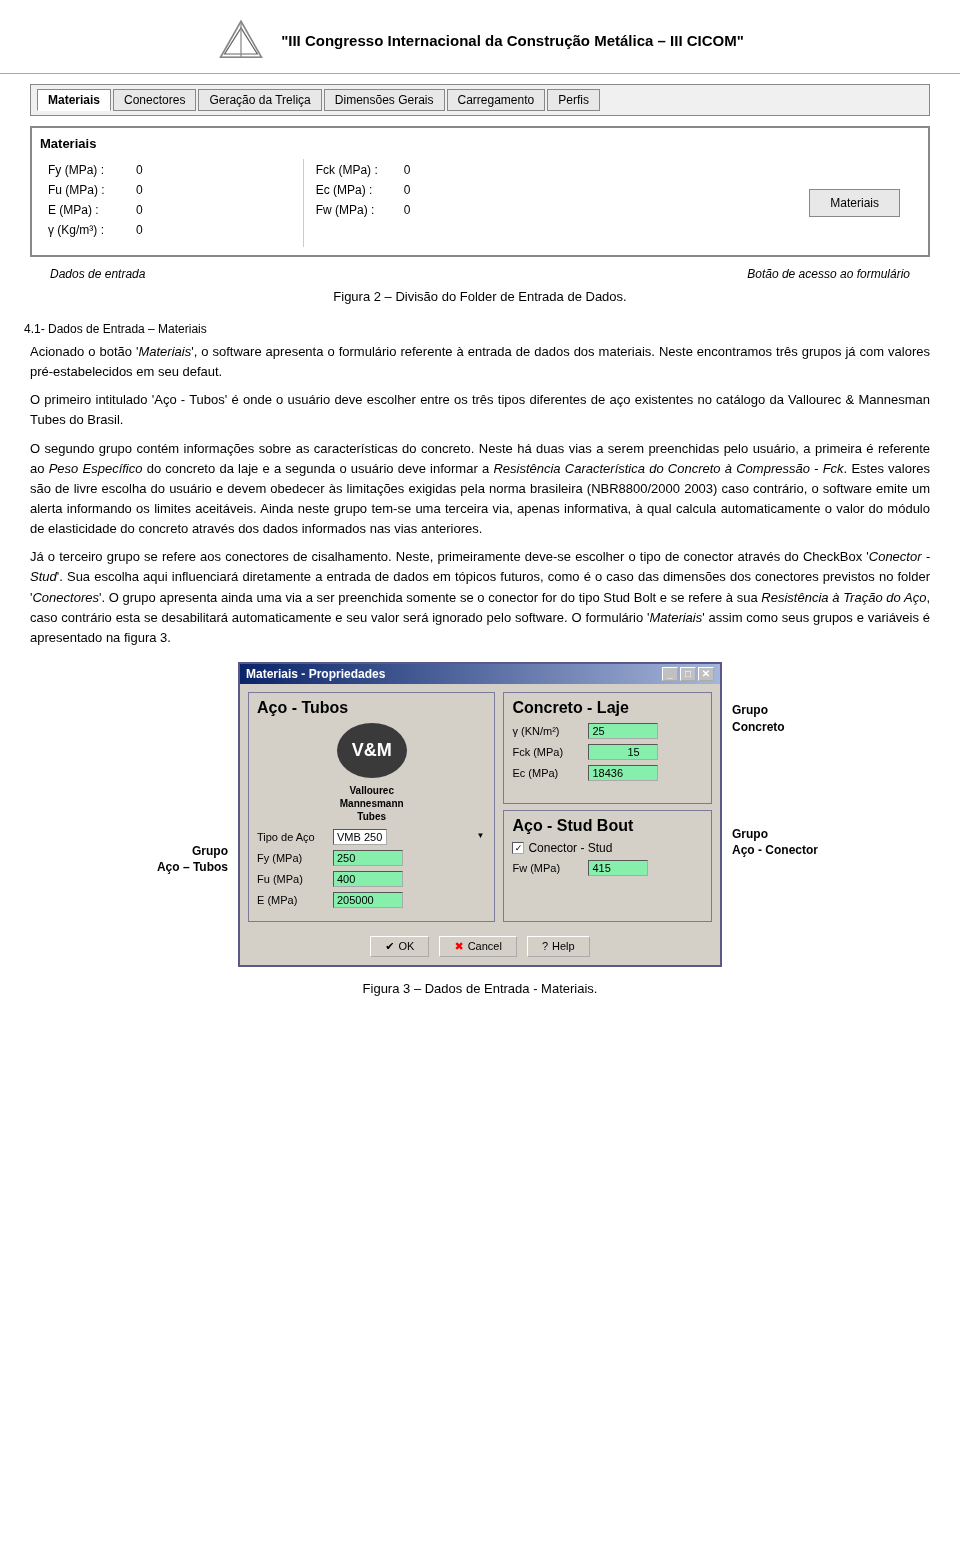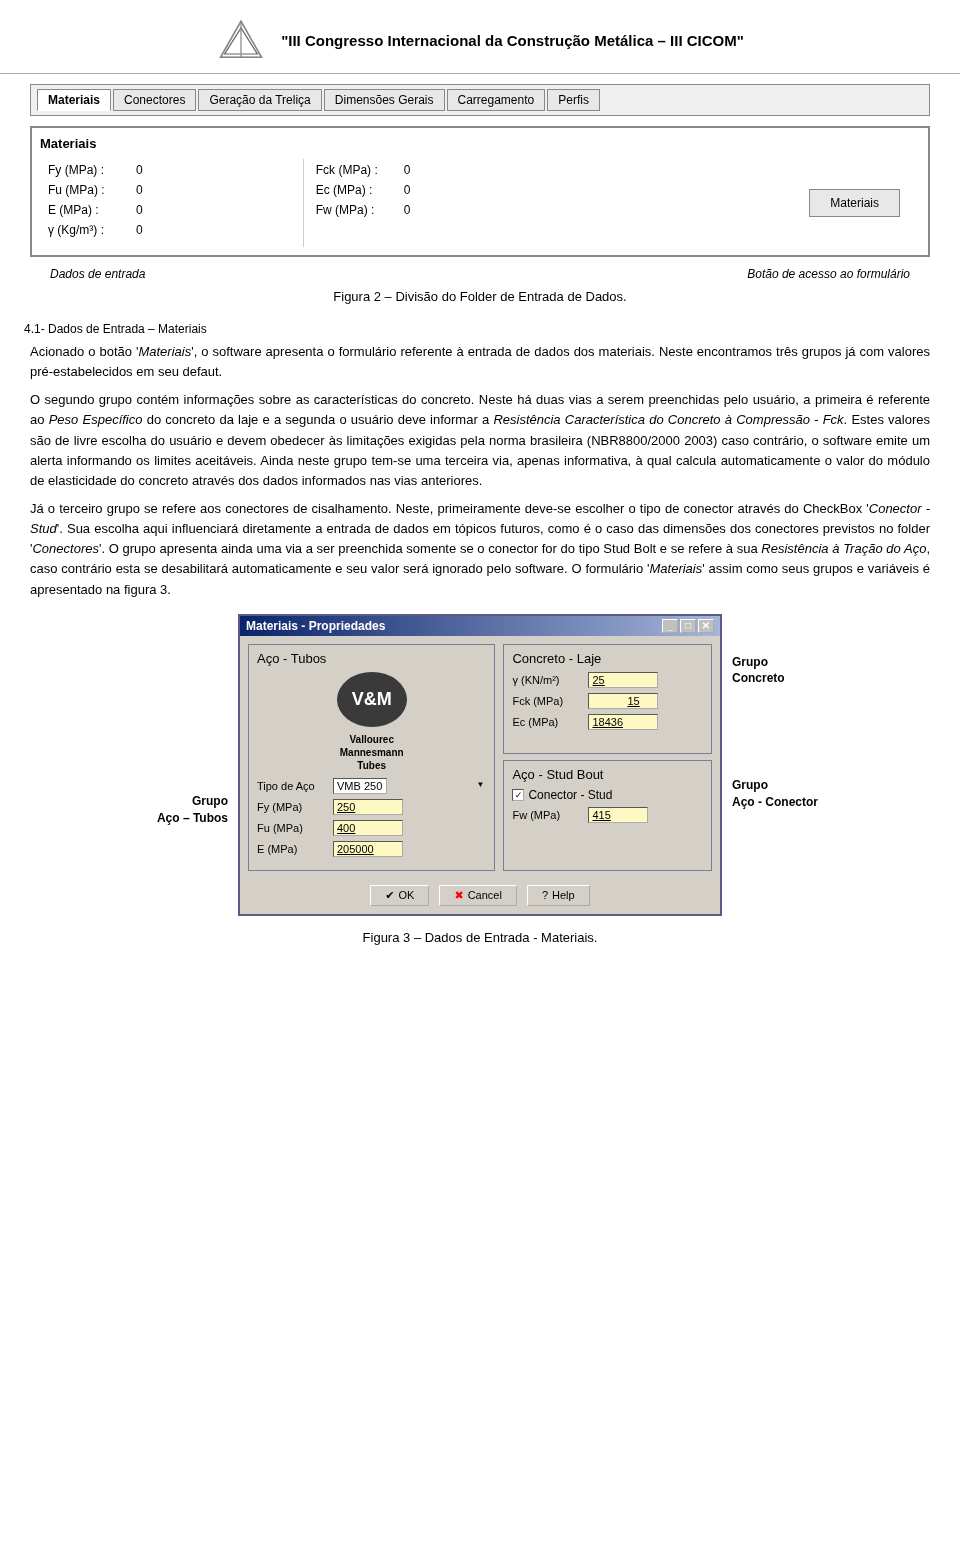--- a/index.html
+++ b/index.html
@@ -185,22 +185,22 @@
       display: flex;
       gap: 8px;
     }
     .dialog-group {
       border: 1px solid #7a7a9a;
       background: #d4d0c8;
       padding: 6px 8px 8px;
       flex: 1;
     }
     .dialog-group-title {
-      font-weight: normal;
-      font-size: 13px;
+      font-weight: bold;
+      font-size: 16px;
       margin-bottom: 6px;
     }
     .vm-logo {
       width: 70px;
       height: 55px;
       background: #3a3a3a;
       border-radius: 50%;
       display: flex;
       align-items: center;
       justify-content: center;
@@ -220,26 +220,25 @@
       display: flex;
       align-items: center;
       margin-bottom: 5px;
       gap: 16px;
     }
     .dialog-field-label {
       font-size: 11px;
       min-width: 60px;
     }
     .dialog-input {
-      background: #fef9c3;
+      background: #86efac;
       border: 1px inset #aaa;
       padding: 1px 3px;
       font-size: 11px;
       flex: 1;
-      text-decoration: underline;
     }
     .dialog-select {
       background: white;
       border: 1px inset #aaa;
       padding: 1px 3px;
       font-size: 11px;
       flex: 1;
       appearance: none;
     }
     .dialog-select-wrap {
@@ -383,20 +382,21 @@
 
 <div class="figure-caption">
   <span>Figura 2 – Divisão do Folder de Entrada de Dados.</span>
 </div>
 
 <div class="section-heading">4.1- Dados de Entrada – Materiais</div>
 
 <div class="body-text">
 
 <p>Acionado o botão '<em>Materiais</em>', o software apresenta o formulário referente à entrada de dados dos materiais. Neste encontramos três grupos já com valores pré-estabelecidos em seu defaut.</p>
+    <p>O primeiro intitulado 'Aço - Tubos' é onde o usuário deve escolher entre os três tipos diferentes de aço existentes no catálogo da Vallourec &amp; Mannesman Tubes do Brasil.</p>
     <p>O segundo grupo contém informações sobre as características do concreto. Neste há duas vias a serem preenchidas pelo usuário, a primeira é referente ao <em>Peso Específico</em> do concreto da laje e a segunda o usuário deve informar a <em>Resistência Característica do Concreto à Compressão - Fck</em>. Estes valores são de livre escolha do usuário e devem obedecer às limitações exigidas pela norma brasileira (NBR8800/2000 2003) caso contrário, o software emite um alerta informando os limites aceitáveis. Ainda neste grupo tem-se uma terceira via, apenas informativa, à qual calcula automaticamente o valor do módulo de elasticidade do concreto através dos dados informados nas vias anteriores.</p>
     <p>Já o terceiro grupo se refere aos conectores de cisalhamento. Neste, primeiramente deve-se escolher o tipo de conector através do CheckBox '<em>Conector - Stud</em>'. Sua escolha aqui influenciará diretamente a entrada de dados em tópicos futuros, como é o caso das dimensões dos conectores previstos no folder '<em>Conectores</em>'. O grupo apresenta ainda uma via a ser preenchida somente se o conector for do tipo Stud Bolt e se refere à sua <em>Resistência à Tração do Aço</em>, caso contrário esta se desabilitará automaticamente e seu valor será ignorado pelo software. O formulário '<em>Materiais</em>' assim como seus grupos e variáveis é apresentado na figura 3.</p>
   </div>
 
 <div class="dialog-area">
 
   <div style="display:flex;flex-direction:column;justify-content:center;align-items:flex-end;width:130px;padding-right:10px;font-size:12px;">
     <div style="margin-top:90px;text-align:right;line-height:1.4;">
       <strong style="white-space:pre-line;">Grupo
 Aço – Tubos</strong>

